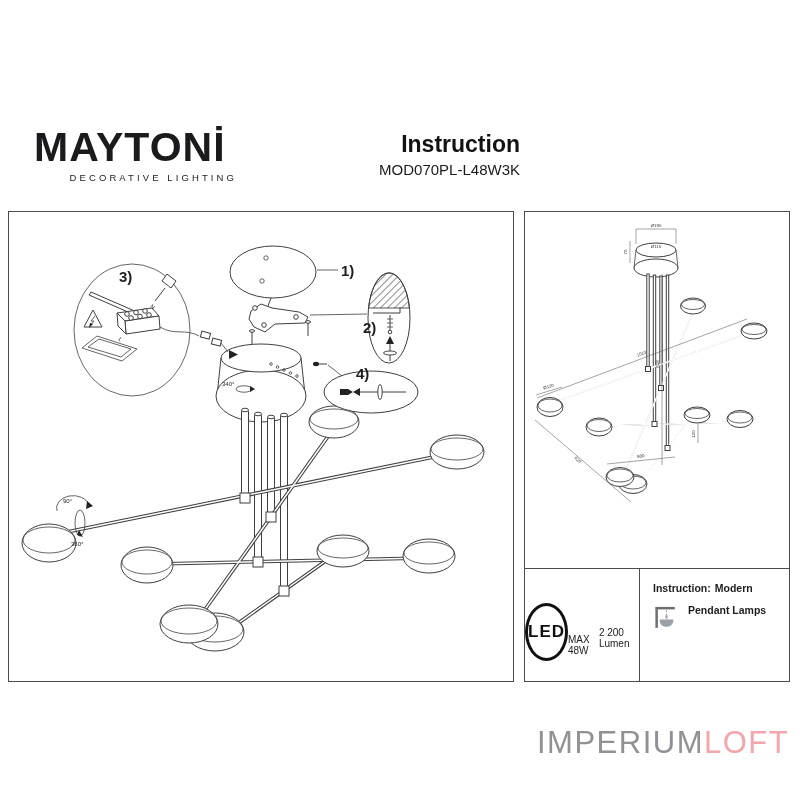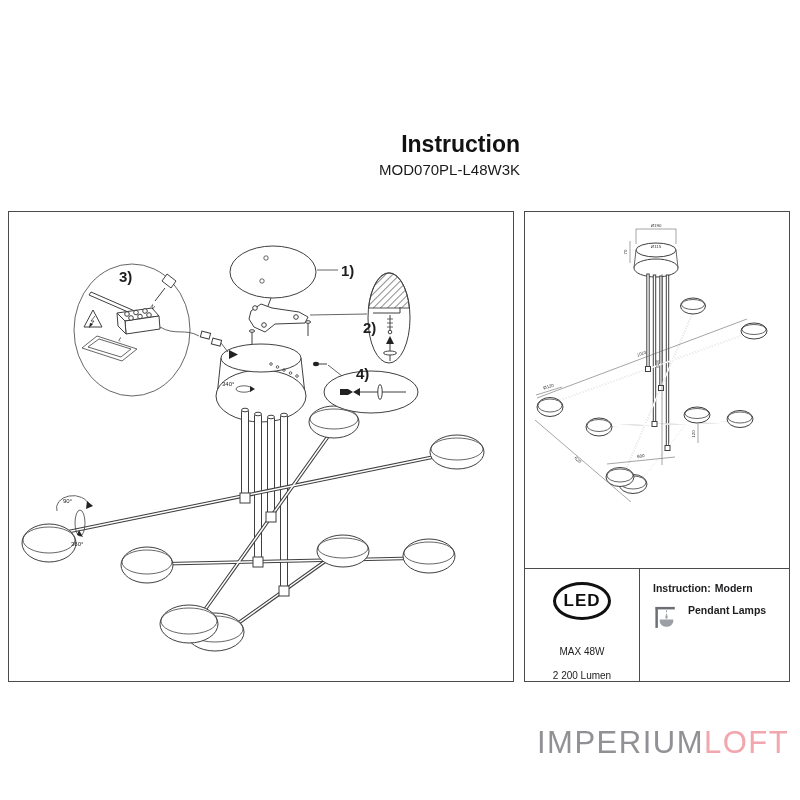--- a/index.html
+++ b/index.html
@@ -15,21 +15,21 @@
   .model{font-size:15px;margin-top:3px;color:#1a1a1a;}
 
   
   .box{position:absolute;border:1px solid #4b4b4b;background:#fff;box-sizing:border-box;}
   #left-box{left:8px;top:211px;width:506px;height:471px;}
   #right-box{left:524px;top:211px;width:266px;height:471px;}
   #left-box svg,#rdraw svg{display:block;}
   #rdraw{position:absolute;left:0;top:0;right:0;bottom:113px;}
 
   .r-bottom{position:absolute;left:0;right:0;bottom:0;height:112px;border-top:1px solid #4b4b4b;display:flex;}
-  .led-cell{width:115px;border-right:1px solid #4b4b4b;display:flex;flex-direction:column;align-items:center;padding-top:13px;box-sizing:border-box;}
+  .led-cell{width:115px;border-right:1px solid #4b4b4b;display:flex;flex-direction:row;align-items:center;padding-top:13px;box-sizing:border-box;}
   .led-circle{width:52px;height:52px;border:3px solid #101010;border-radius:50%;display:flex;align-items:center;justify-content:center;
               font-weight:bold;font-size:17px;letter-spacing:1px;color:#0d0d0d;}
   .led-max{margin-top:26px;font-size:10px;color:#222;}
   .led-lumen{margin-top:13px;font-size:10px;color:#222;}
   .spec-cell{flex:1;padding:13px 0 0 13px;font-size:10.5px;color:#1d1d1f;}
   .spec-row{margin-bottom:7px;font-weight:600;}
   .spec-label{margin-right:4px;font-weight:600;}
   .cat-row{display:flex;align-items:flex-start;gap:8px;margin-top:10px;}
   .cat-label{font-weight:600;font-size:10.5px;}
 
@@ -49,20 +49,24 @@
   .step{font-size:15px;font-weight:600;}
   .tiny{font-size:6px;}
   .mini{font-size:5.5px;}
   .dimt{font-size:4.4px;fill:#333;}
 </style>
 </head>
 <body>
 
 <div class="page">
 
+  <div class="brand">
+    <div class="brand-name">MAYTONİ</div>
+    <div class="brand-tag">DECORATIVE LIGHTING</div>
+  </div>
   <div class="titleblock">
     <div class="title">Instruction</div>
     <div class="model">MOD070PL-L48W3K</div>
   </div>
 
   <div class="box" id="left-box">
     <svg viewBox="0 0 504 469" width="504" height="469">
       <defs>
         <pattern id="hA" width="5" height="5" patternUnits="userSpaceOnUse" patternTransform="rotate(45)">
           <line x1="0" y1="0" x2="0" y2="5" stroke="#3f3f3f" stroke-width="1.2"></line>

